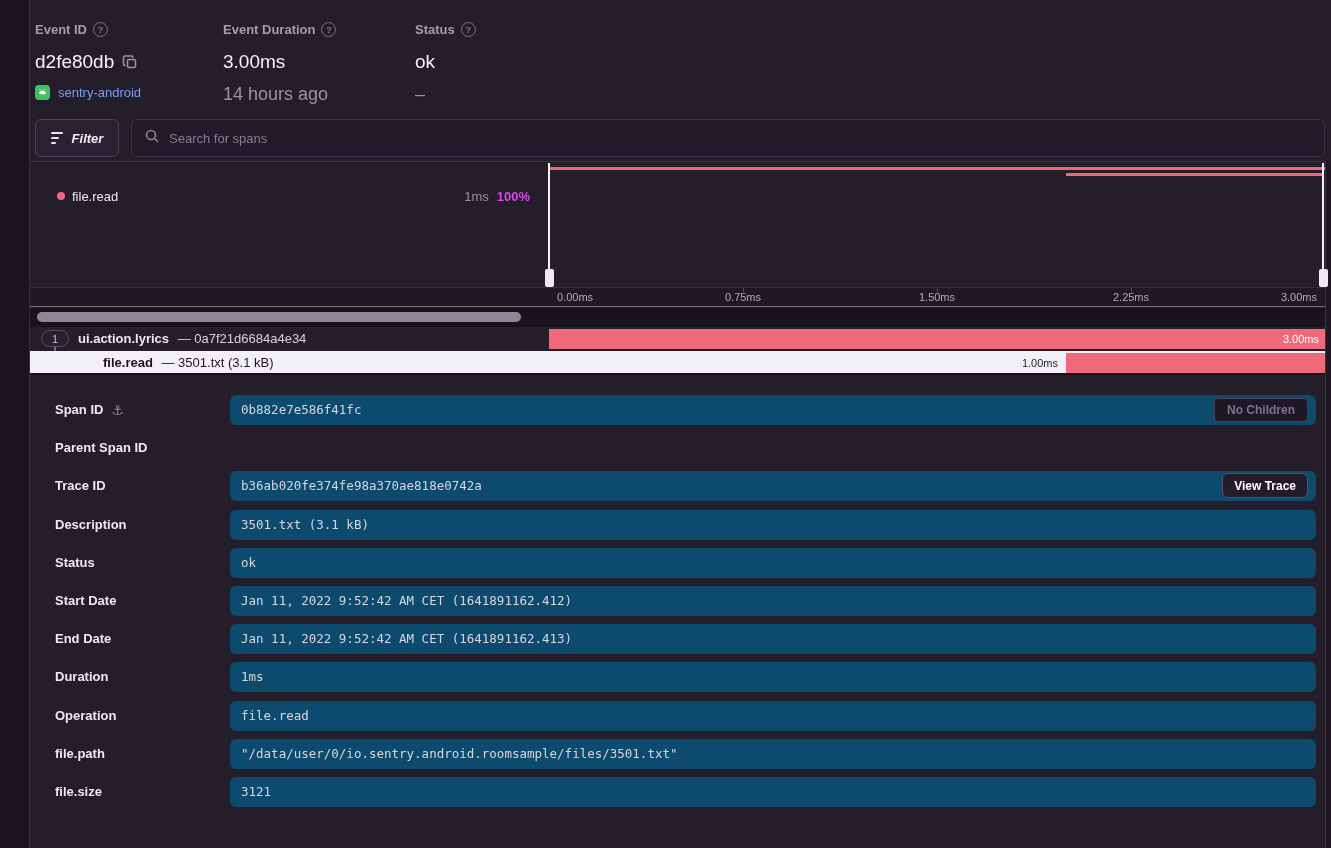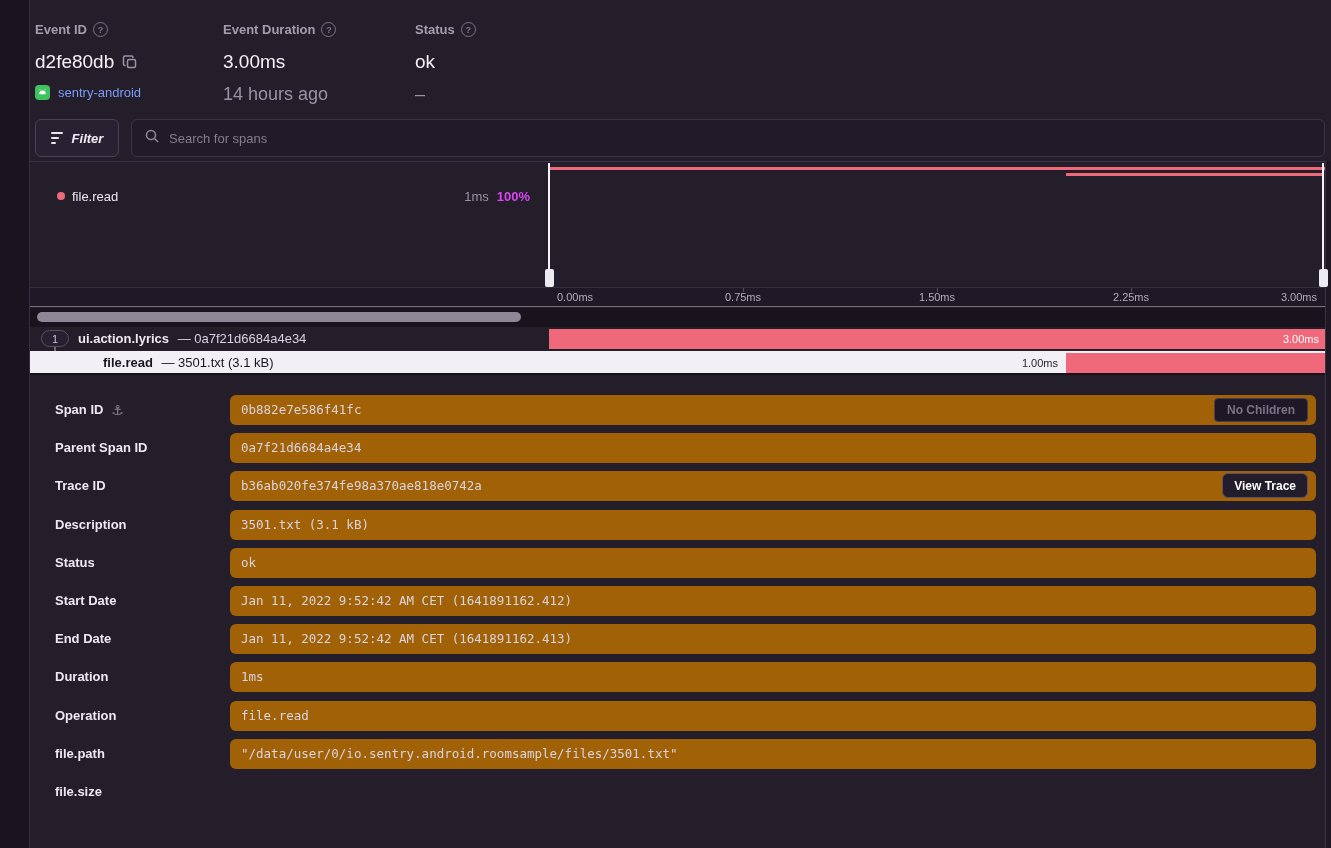--- a/index.html
+++ b/index.html
@@ -79,21 +79,21 @@
   .conn-dot { position:absolute; left:58px; top:198px; width:6px; height:6px; border-radius:50%; background:#4C4654; }
   .span-bar { position:absolute; height:20px; background:#F0697A; font-size:11px; line-height:20px; }
   .bar-1 { left:519px; width:776px; top:167px; color:#FFFFFF; text-align:right; padding-right:6px; }
   .bar-2 { left:1036px; width:259px; top:191px; }
   .bar2-label { position:absolute; right:267px; top:191px; height:20px; line-height:20px; font-size:11px; color:#2A2430; }
 
   
   .detail-row { position:absolute; left:8px; width:1295px; height:30px; }
   .detail-label { position:absolute; left:17px; top:0; height:30px; line-height:30px; font-size:13px; font-weight:700; color:#EDE8F1; display:flex; align-items:center; gap:8px; }
   .anchor-icon { font-size:14px; color:#8A8494; font-family:"DejaVu Sans", sans-serif; }
-  .detail-cell { position:absolute; left:192px; top:0; width:1086px; height:30px; background:#a16207; border-radius:6px; }
+  .detail-cell { position:absolute; left:192px; top:0; width:1086px; height:30px; background:#0c4a6e; border-radius:6px; }
   .detail-value { position:absolute; left:11px; top:0; height:30px; line-height:30px; font-size:12.5px; color:#DAD4E0; font-family:"DejaVu Sans Mono", monospace; white-space:nowrap; }
   .no-children-badge { position:absolute; right:8px; top:3px; height:24px; padding:0 12px; border:1px solid #463E52; border-radius:4px; font-size:12px; font-weight:700; color:#7A7386; display:flex; align-items:center; background:#1E1826; }
   .view-trace-btn { position:absolute; right:8px; top:2px; height:25px; padding:0 11px; border:1px solid #5A5166; border-radius:6px; font-size:12px; font-weight:700; color:#FFFFFF; display:flex; align-items:center; background:#221C2B; cursor:pointer; }
 </style>
 </head>
 <body>
 
 <div class="left-strip"></div>
 <div class="right-strip"></div>
 
@@ -238,23 +238,20 @@
       <div class="detail-cell">
         <span class="detail-value">0b882e7e586f41fc</span>
         <span class="no-children-badge">No Children</span>
       </div>
     </div>
 
     <div class="detail-row" style="top: 271px;">
       <div class="detail-label">
           <span>Parent Span ID</span>
         </div>
-      <div class="detail-cell">
-          <span class="detail-value">0a7f21d6684a4e34</span>
-        </div>
     </div>
 
     <div class="detail-row" style="top: 309px;">
       <div class="detail-label">
           <span>Trace ID</span>
         </div>
       <div class="detail-cell">
         <span class="detail-value">b36ab020fe374fe98a370ae818e0742a</span>
         <span class="view-trace-btn">View Trace</span>
       </div>
@@ -320,16 +317,19 @@
         </div>
       <div class="detail-cell">
           <span class="detail-value">"/data/user/0/io.sentry.android.roomsample/files/3501.txt"</span>
         </div>
     </div>
 
     <div class="detail-row" style="top: 615px;">
       <div class="detail-label">
           <span>file.size</span>
         </div>
+      <div class="detail-cell">
+          <span class="detail-value">3121</span>
+        </div>
     </div>
 
   </div>
 </div>
 
 </body></html>

